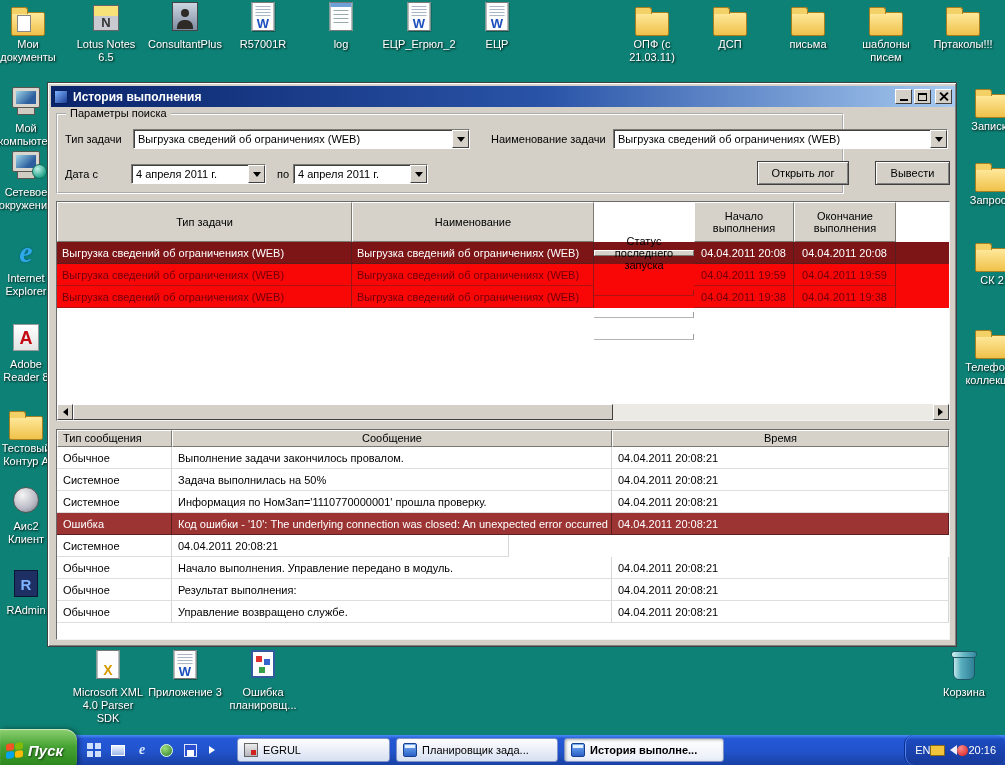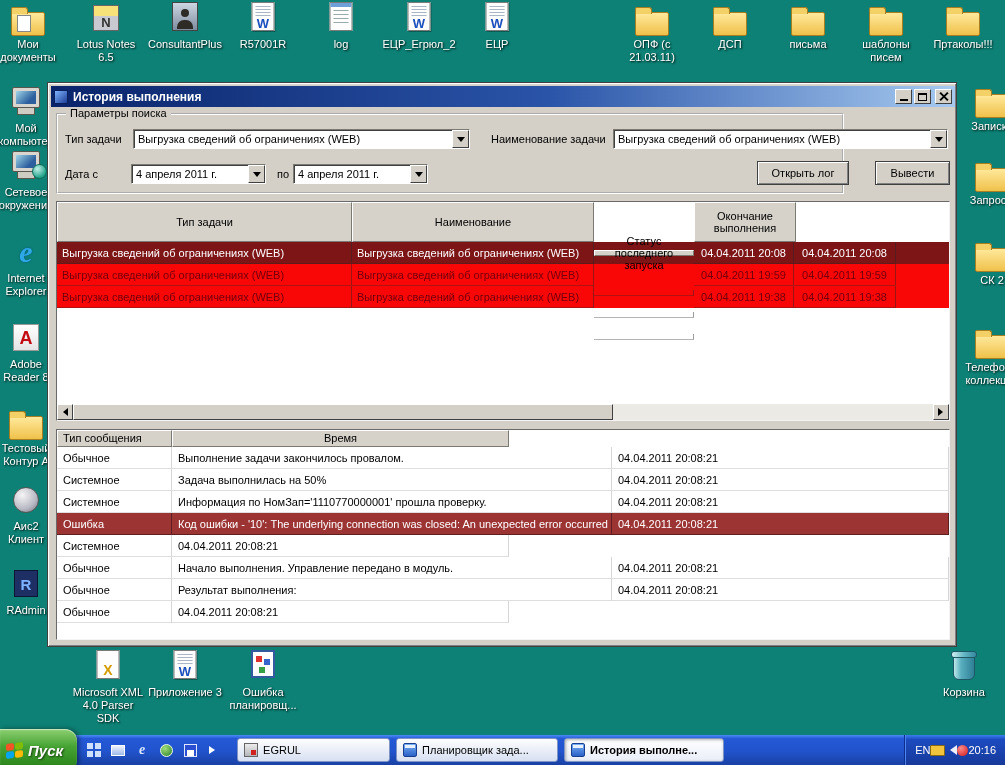--- a/index.html
+++ b/index.html
@@ -177,21 +177,21 @@
     font-size:11px; color:#000; white-space:nowrap; overflow:hidden; }
   .task.active { background:linear-gradient(180deg,#ffffff,#e9eef8); font-weight:bold;
     box-shadow:inset 1px 1px 3px rgba(0,0,0,.3); }
   .tic { width:14px; height:14px; margin-right:5px; flex:none; }
   .tic-egrul { background:linear-gradient(#ececec,#b5b5bd); border:1px solid #666; position:relative; }
   .tic-egrul::after { content:""; position:absolute; right:1px; bottom:1px; width:5px; height:5px; background:#d02020; }
   .tic-win { background:linear-gradient(#7ab0f5,#2a62c8); border:1px solid #1a3f8f; border-radius:2px; position:relative; }
   .tic-win::before { content:""; position:absolute; top:1px; left:1px; right:1px; height:3px; background:#e8f1ff; }
   .tray { margin-left:auto; height:30px; display:flex; align-items:center; padding:0 9px 0 10px;
     background:linear-gradient(180deg,#3a7ef0 0%,#1C4BC0 15%,#17399A 100%);
-    border-left:1px solid #0c2f8e; box-shadow:inset 1px 0 0 #4f83ef; }
+    border-left:1px solid #0c2f8e; box-shadow:inset 1px 0 0 #4f83ef;border-radius:9px; }
   .lang { color:#fff; font-size:11px; cursor:pointer; }
   .tray-ic { display:block; cursor:pointer; }
   .ti-kb { width:15px; height:11px; background:#F2C33C; border:1px solid #8a6a10; border-radius:1px; }
   .ti-vol { width:0; height:0; border:5px solid transparent; border-right:7px solid #eef; }
   .ti-av { width:11px; height:11px; border-radius:50%; background:radial-gradient(circle at 35% 30%,#ff8a8a,#d01818); }
   .clock { color:#fff; font-size:11px; cursor:default; }
 </style>
 </head>
 <body>
 
@@ -414,20 +414,21 @@
 
     <button class="btn" style="left:699px;top:46px;width:92px">Открыть лог</button>
     <button class="btn" style="left:817px;top:46px;width:75px">Вывести</button>
   </div>
 
   <div class="htable">
     <div class="thead">
       <div class="th c0">Тип задачи</div>
       <div class="th c1">Наименование</div>
       <div class="th c2">Статус последнего запуска</div>
+      <div class="th c3">Начало выполнения</div>
       <div class="th c4">Окончание выполнения</div>
     </div>
     <div class="trow row-sel">
       <div class="td c0">Выгрузка сведений об ограничениях (WEB)</div>
       <div class="td c1">Выгрузка сведений об ограничениях (WEB)</div>
       <div class="td c2 ctr">Провалена</div>
       <div class="td c3 ctr">04.04.2011 20:08</div>
       <div class="td c4 ctr">04.04.2011 20:08</div>
     </div>
     <div class="trow row-red">
@@ -452,20 +453,21 @@
       <div class="strack"></div>
       <div class="sbtn">
           <i class="arr-r"></i>
         </div>
     </div>
   </div>
 
   <div class="mtable">
     <div class="mhead">
       <div class="mh m0">Тип сообщения</div>
+      <div class="mh m1">Сообщение</div>
       <div class="mh m2">Время</div>
     </div>
     <div class="mrow">
       <div class="md m0">Обычное</div>
       <div class="md m1" style="text-align:left">Выполнение задачи закончилось провалом.</div>
       <div class="md m2" style="text-align:left">04.04.2011 20:08:21</div>
     </div>
     <div class="mrow">
       <div class="md m0">Системное</div>
       <div class="md m1" style="text-align:left">Задача выполнилась на 50%</div>
@@ -490,20 +492,21 @@
       <div class="md m1" style="text-align:left">Начало выполнения. Управление передано в модуль.</div>
       <div class="md m2" style="text-align:left">04.04.2011 20:08:21</div>
     </div>
     <div class="mrow">
       <div class="md m0">Обычное</div>
       <div class="md m1" style="text-align:left">Результат выполнения:</div>
       <div class="md m2" style="text-align:left">04.04.2011 20:08:21</div>
     </div>
     <div class="mrow">
       <div class="md m0">Обычное</div>
+      <div class="md m1" style="text-align:left">Управление возвращено службе.</div>
       <div class="md m2" style="text-align:left">04.04.2011 20:08:21</div>
     </div>
   </div>
 </div>
 
 <div class="taskbar">
   <div class="start">
     <span class="flag">
         <i class="f1"></i>
         <i class="f2"></i>

